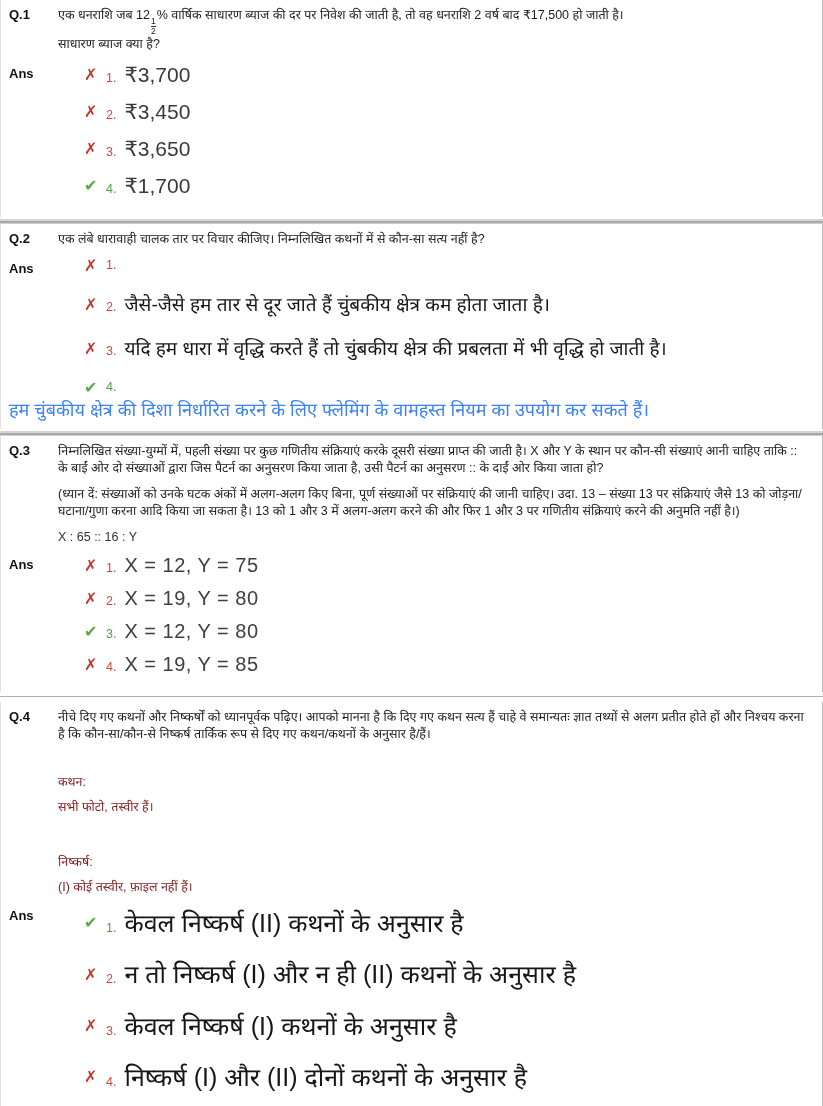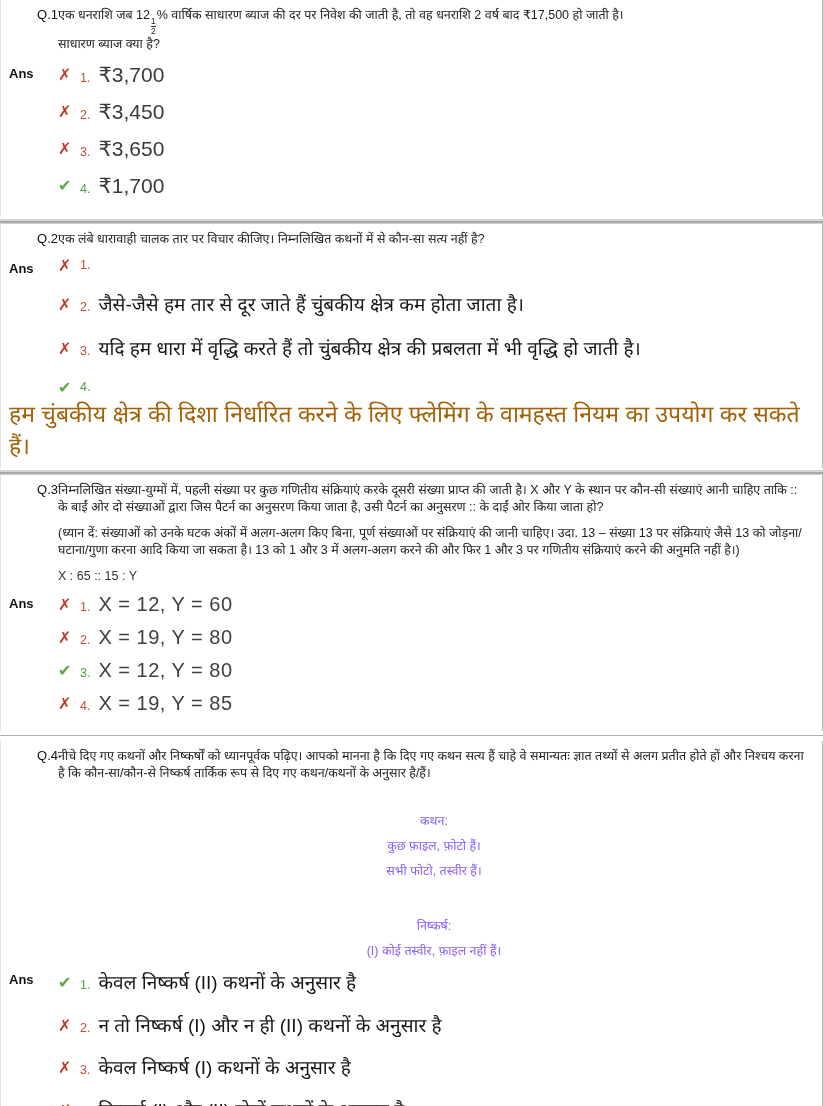--- a/index.html
+++ b/index.html
@@ -12,27 +12,26 @@
   .page { width:823px; }
 
   .q-section {
     border-left:1px solid #e2e2e2;
     border-right:1px solid #b9b9b9;
     padding:7px 4px 6px 8px;
     background:#fff;
   }
   .q-row { display:flex; }
   .q-label {
-    flex:0 0 49px; font-size:13px; font-weight:normal; color:#111;
+    flex:0 0 49px; font-size:13px; font-weight:bold; color:#111;
     letter-spacing:0;
-    text-align:right;
   }
   .q-body { flex:1; font-size:12.5px; line-height:1.36; color:#1c1c1c; padding-right:8px; }
 
-  .ans-row { display:flex; margin-top:10px; }
+  .ans-row { display:flex; margin-top:10px;gap:26px; }
   .ans-label { flex:0 0 49px; font-size:13px; font-weight:bold; color:#111; padding-top:3px; }
   .options { flex:1; display:flex; flex-direction:column; }
 
   .option { display:flex; align-items:baseline; }
   .mark { font-weight:bold; width:22px; flex:none; font-size:16px; line-height:1; align-self:center; }
   .mark.wrong { color:#c0392b; }
   .mark.correct { color:#5fa845; }
   .num { font-size:12.5px; margin-right:8px; flex:none; }
   .num.wrong { color:#cb4a3c; }
   .num.correct { color:#51a23e; }
@@ -40,37 +39,37 @@
   
   .s1 .option { margin-bottom:13px; }
   .s1 .opt-text { font-size:21px; color:#3a3a3a; }
   .frac { display:inline-flex; flex-direction:column; text-align:center;
           font-size:8.5px; line-height:1.05; vertical-align:-5px; margin:0 1px; color:#1c1c1c; }
   .frac .den { border-top:1px solid #333; }
 
   
   .s2 .option { margin-bottom:17px; }
   .s2 .opt-text { font-size:19px; color:#161616; line-height:1.45; }
-  .opt4-line { font-size:23px; color:#a16207; margin-top:2px; line-height:1.4; padding-right:2px; }
+  .opt4-line { font-size:18px; color:#3b82f6; margin-top:2px; line-height:1.4; padding-right:2px; }
 
   
   .s3 .note { margin-top:9px; }
   .s3 .expr { margin-top:9px; font-size:12.5px; color:#333; }
   .s3 .ans-row { margin-top:8px; }
   .s3 .option { margin-bottom:10px; }
   .s3 .opt-text { font-size:20px; color:#404040; letter-spacing:0.5px; }
 
   
-  .s4 .sub-block { margin-left:49px; padding-right:8px; font-size:12.5px; color:#8b5cf6;text-align:center; }
+  .s4 .sub-block { margin-left:49px; padding-right:8px; font-size:12.5px; color:#7f1d1d; }
   .s4 .heading { margin-top:30px; }
   .s4 .stmt { margin-top:8px; }
   .s4 .heading2 { margin-top:38px; }
   .s4 .ans-row { margin-top:10px; }
   .s4 .option { margin-bottom:15px; }
-  .s4 .opt-text { font-size:19px; color:#161616; line-height:1.45; }
+  .s4 .opt-text { font-size:25px; color:#161616; line-height:1.45; }
 
   
   .hscrollbar {
     height:5px; background:#a9a9a9;
     border-top:2px solid #d4d4d4; border-bottom:1px solid #cfcfcf;
     margin:2px 0 0 0; width:823px;
   }
   .thin-divider { border-top:1px solid #b0b0b0; width:823px; margin-top:4px; margin-bottom:5px; }
 </style>
 </head>
@@ -149,30 +148,30 @@
     <div class="opt4-line">हम चुंबकीय क्षेत्र की दिशा निर्धारित करने के लिए फ्लेमिंग के वामहस्त नियम का उपयोग कर सकते हैं।</div>
   </section>
   <div class="hscrollbar"></div>
 
   <section class="q-section s3">
     <div class="q-row">
       <div class="q-label">Q.3</div>
       <div class="q-body">
         <div>निम्नलिखित संख्या-युग्मों में, पहली संख्या पर कुछ गणितीय संक्रियाएं करके दूसरी संख्या प्राप्त की जाती है। X और Y के स्थान पर कौन-सी संख्याएं आनी चाहिए ताकि :: के बाईं ओर दो संख्याओं द्वारा जिस पैटर्न का अनुसरण किया जाता है, उसी पैटर्न का अनुसरण :: के दाईं ओर किया जाता हो?</div>
         <div class="note">(ध्यान दें: संख्याओं को उनके घटक अंकों में अलग-अलग किए बिना, पूर्ण संख्याओं पर संक्रियाएं की जानी चाहिए। उदा. 13 – संख्या 13 पर संक्रियाएं जैसे 13 को जोड़ना/घटाना/गुणा करना आदि किया जा सकता है। 13 को 1 और 3 में अलग-अलग करने की और फिर 1 और 3 पर गणितीय संक्रियाएं करने की अनुमति नहीं है।)</div>
-        <div class="expr">X : 65 :: 15 : Y</div>
+        <div class="expr">X : 65 :: 16 : Y</div>
       </div>
     </div>
     <div class="ans-row">
       <div class="ans-label">Ans</div>
       <div class="options">
         <div class="option">
           <span class="mark wrong">✗</span>
           <span class="num wrong">1.</span>
-          <span class="opt-text">X = 12, Y = 60</span>
+          <span class="opt-text">X = 12, Y = 75</span>
         </div>
         <div class="option">
           <span class="mark wrong">✗</span>
           <span class="num wrong">2.</span>
           <span class="opt-text">X = 19, Y = 80</span>
         </div>
         <div class="option">
           <span class="mark correct">✔</span>
           <span class="num correct">3.</span>
           <span class="opt-text">X = 12, Y = 80</span>
@@ -186,21 +185,20 @@
     </div>
   </section>
   <div class="thin-divider"></div>
 
   <section class="q-section s4" style="border-bottom:none;">
     <div class="q-row">
       <div class="q-label">Q.4</div>
       <div class="q-body">नीचे दिए गए कथनों और निष्कर्षों को ध्यानपूर्वक पढ़िए। आपको मानना है कि दिए गए कथन सत्य हैं चाहे वे समान्यतः ज्ञात तथ्यों से अलग प्रतीत होते हों और निश्चय करना है कि कौन-सा/कौन-से निष्कर्ष तार्किक रूप से दिए गए कथन/कथनों के अनुसार है/हैं।</div>
     </div>
     <div class="sub-block heading">कथन:</div>
-    <div class="sub-block stmt">कुछ फ़ाइल, फ़ोटो हैं।</div>
     <div class="sub-block stmt">सभी फोटो, तस्वीर हैं।</div>
     <div class="sub-block heading2">निष्कर्ष:</div>
     <div class="sub-block stmt">(I) कोई तस्वीर, फ़ाइल नहीं हैं।</div>
     <div class="ans-row">
       <div class="ans-label">Ans</div>
       <div class="options">
         <div class="option">
           <span class="mark correct">✔</span>
           <span class="num correct">1.</span>
           <span class="opt-text">केवल निष्कर्ष (II) कथनों के अनुसार है</span>

